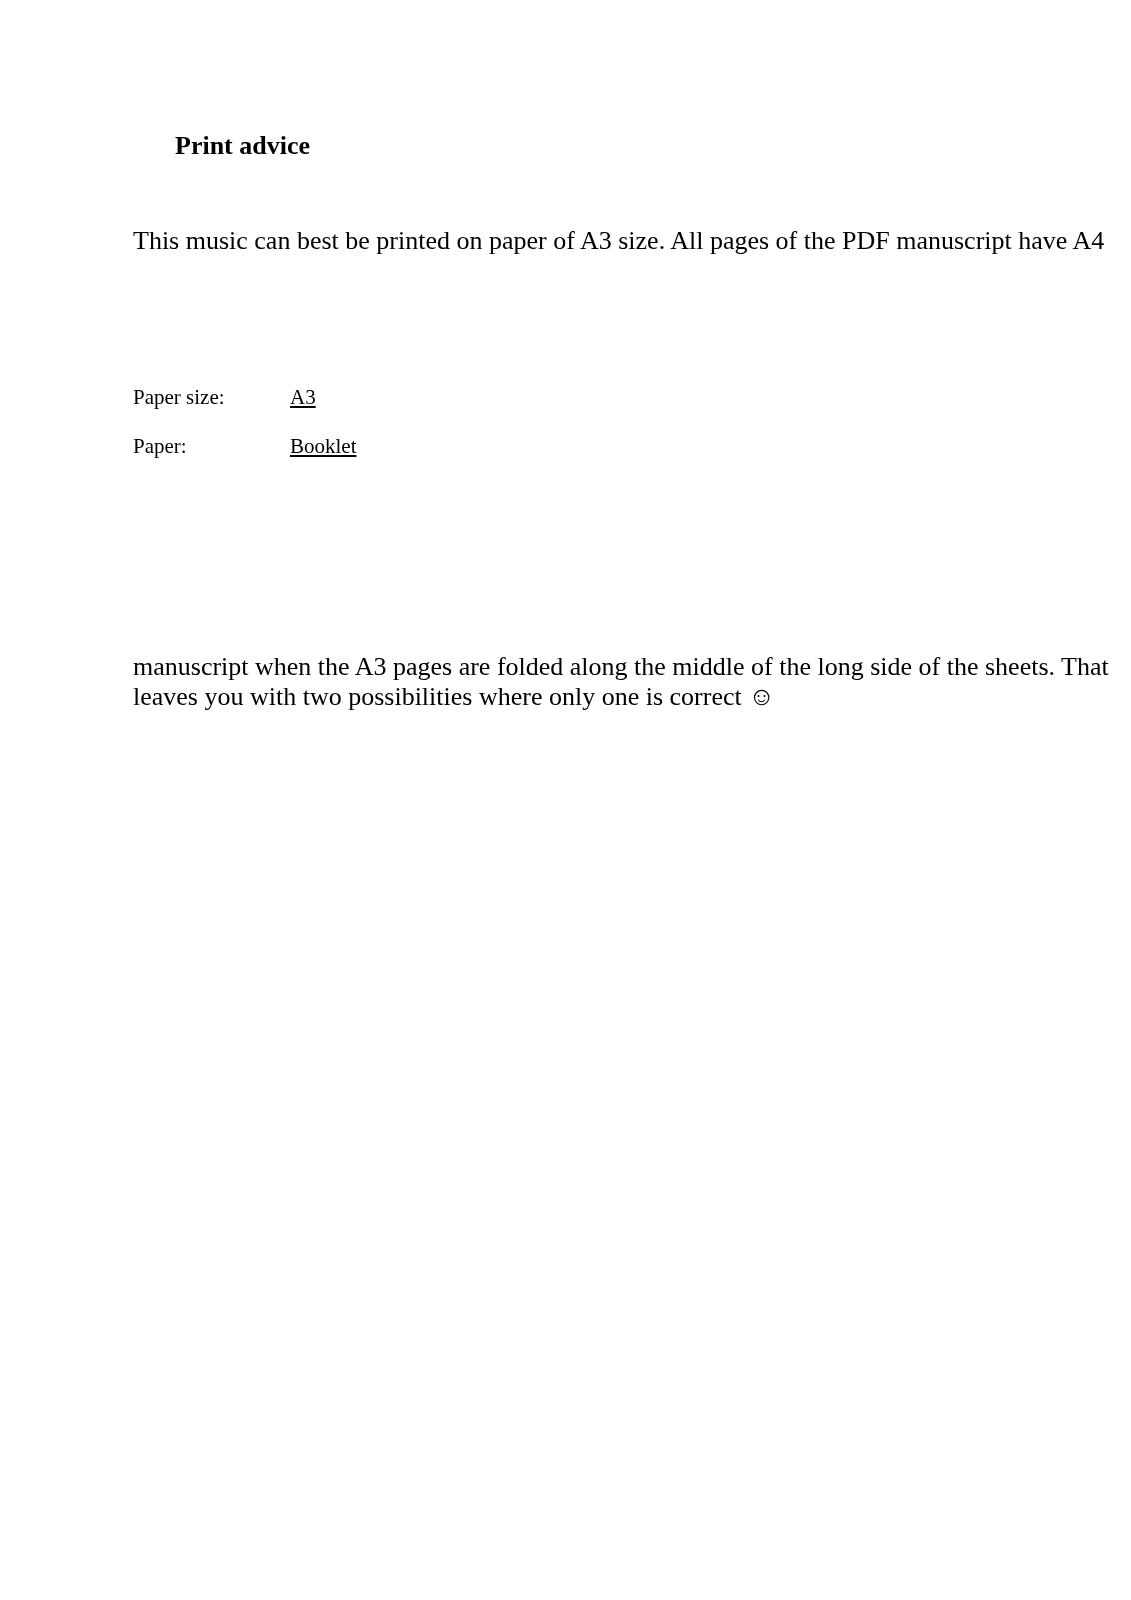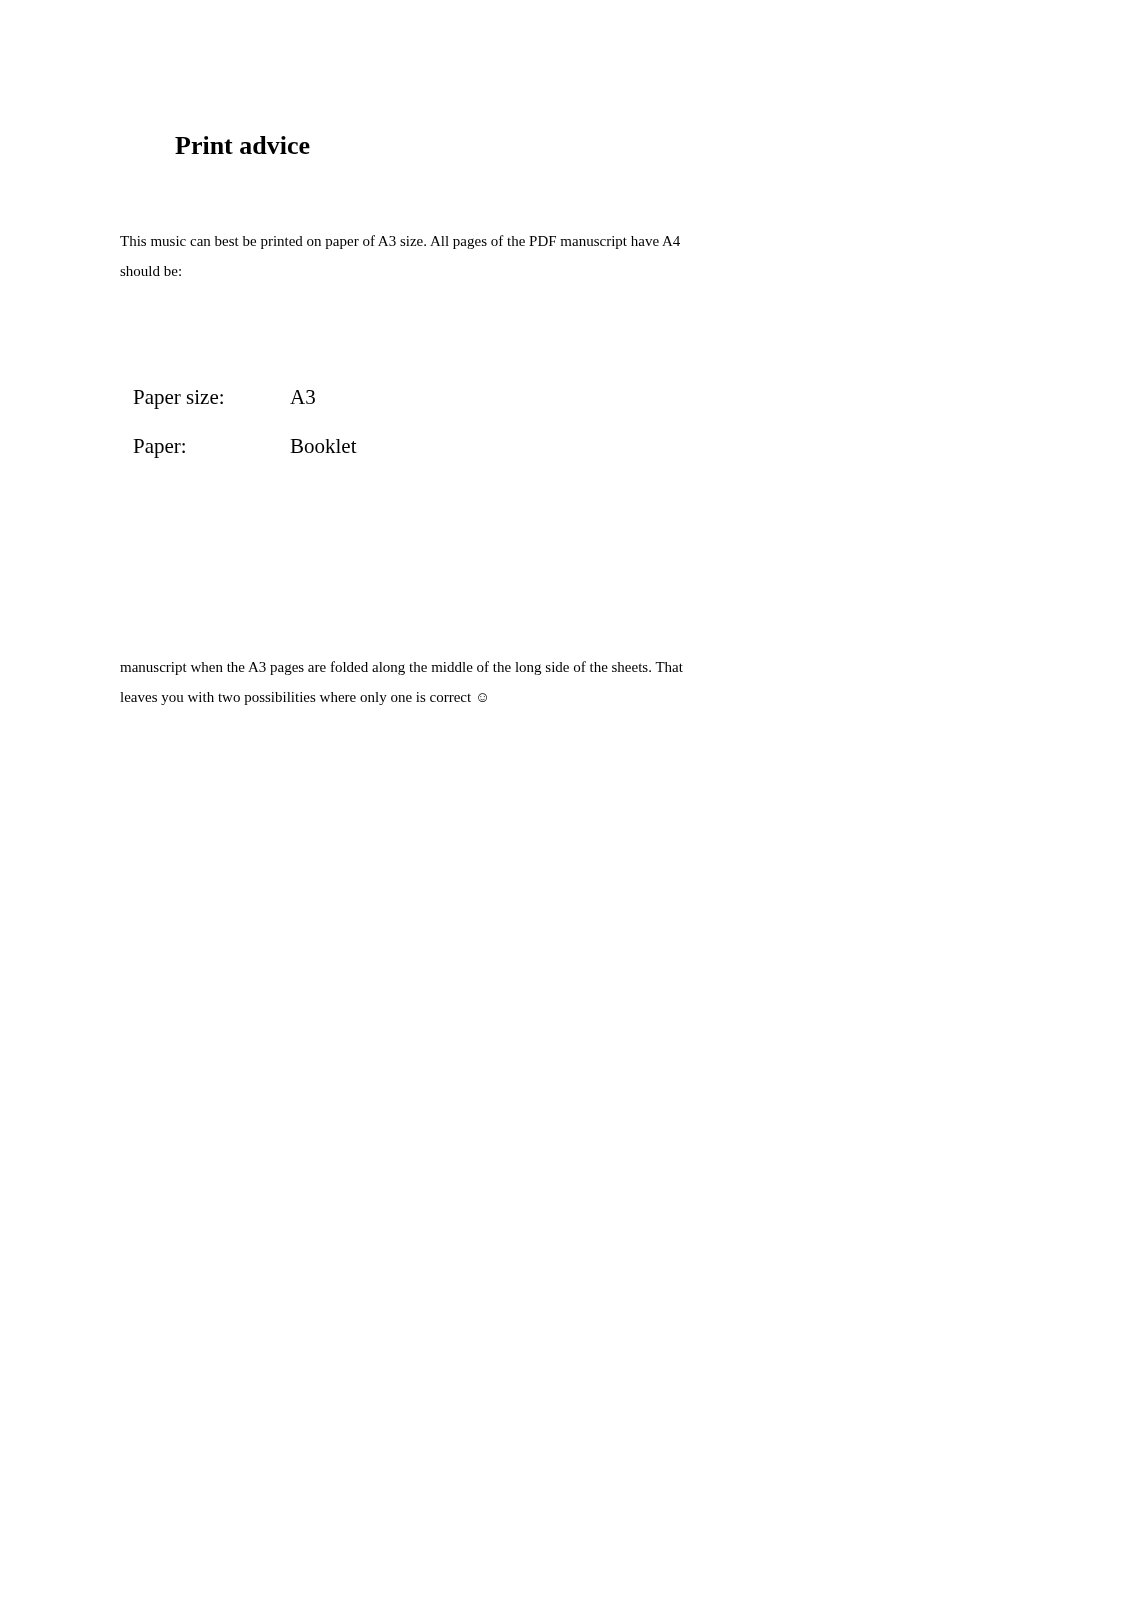--- a/index.html
+++ b/index.html
@@ -1,33 +1,32 @@
 <!DOCTYPE html>
 <html><head>
   <meta charset="utf-8">
   <style>
     html, body { margin: 0; padding: 0; background: #ffffff; }
     body { width: 1131px; height: 1600px; position: relative; overflow: hidden;
       font-family: "Liberation Serif", "DejaVu Serif", serif; color: #000; }
     .title { position: absolute; left: 133px; top: 133px; font-size: 26px; font-weight: bold; line-height: 26px; white-space: nowrap; margin-left: 42px; }
-    .para { position: absolute; left: 120px; width: 860px; font-size: 15px; line-height: 30px; }
+    .para { position: absolute; left: 133px; width: 860px; font-size: 26px; line-height: 30px; }
     .line { display: block; white-space: nowrap; }
     .setting { position: absolute; left: 133px; font-size: 21px; line-height: 26px; white-space: nowrap; }
     .setting .label { position: absolute; left: 0; }
-    .setting .value { position: absolute; left: 157px; }
+    .setting .value { position: absolute; left: 157px; text-decoration: underline; }
   </style>
 </head>
 <body>
 
 <div>
   <div class="title">Print advice</div>
 
   <div class="para" style="top:226px;">
     <span class="line">This music can best be printed on paper of A3 size. All pages of the PDF manuscript have A4</span>
-    <span class="line">should be:</span>
   </div>
 
   <div class="setting" style="top:384px;">
     <span class="label">Paper size:</span>
     <span class="value">A3</span>
   </div>
   <div class="setting" style="top:433px;">
     <span class="label">Paper:</span>
     <span class="value">Booklet</span>
   </div>

